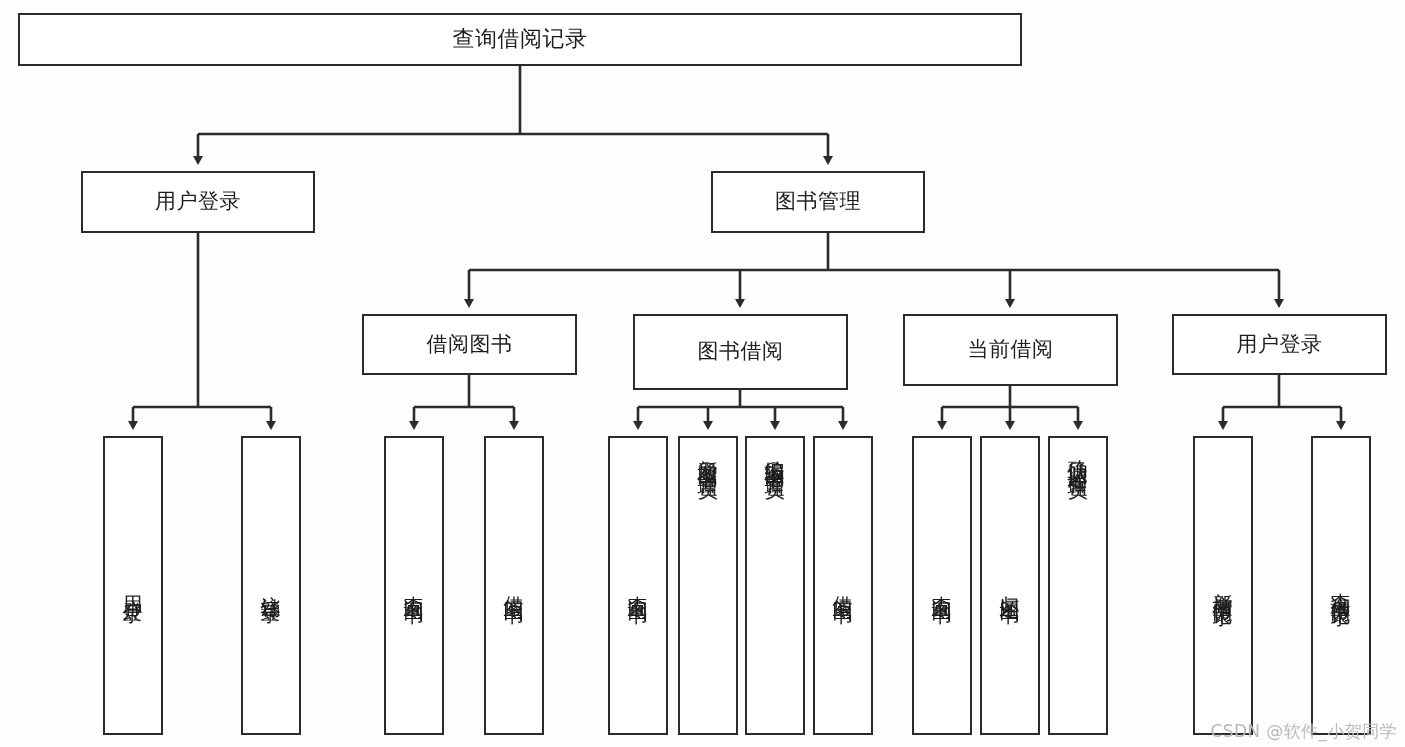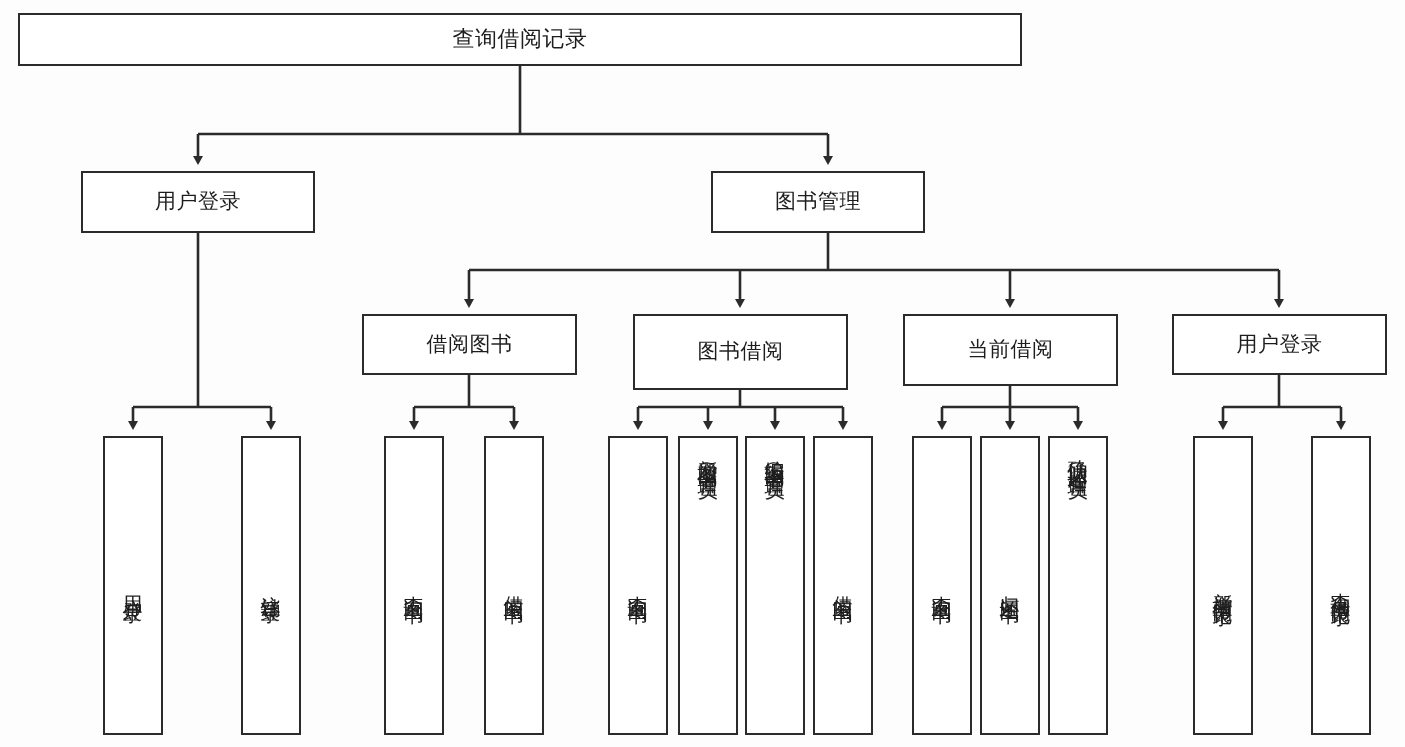--- a/index.html
+++ b/index.html
@@ -180,13 +180,14 @@
         <span class="node-label">确认归还（管理员）</span>
       </div>
       <div class="node-box vertical leaf centered" style="left: 1193px; top: 436px; width: 60px; height: 299px;">
         <span class="node-label">新增借阅记录</span>
       </div>
       <div class="node-box vertical leaf centered" style="left: 1311px; top: 436px; width: 60px; height: 299px;">
         <span class="node-label">查询借阅记录</span>
       </div>
     </div>
 
+  <div class="watermark">CSDN @软件_小贺同学</div>
 </div>
 
 </body></html>

